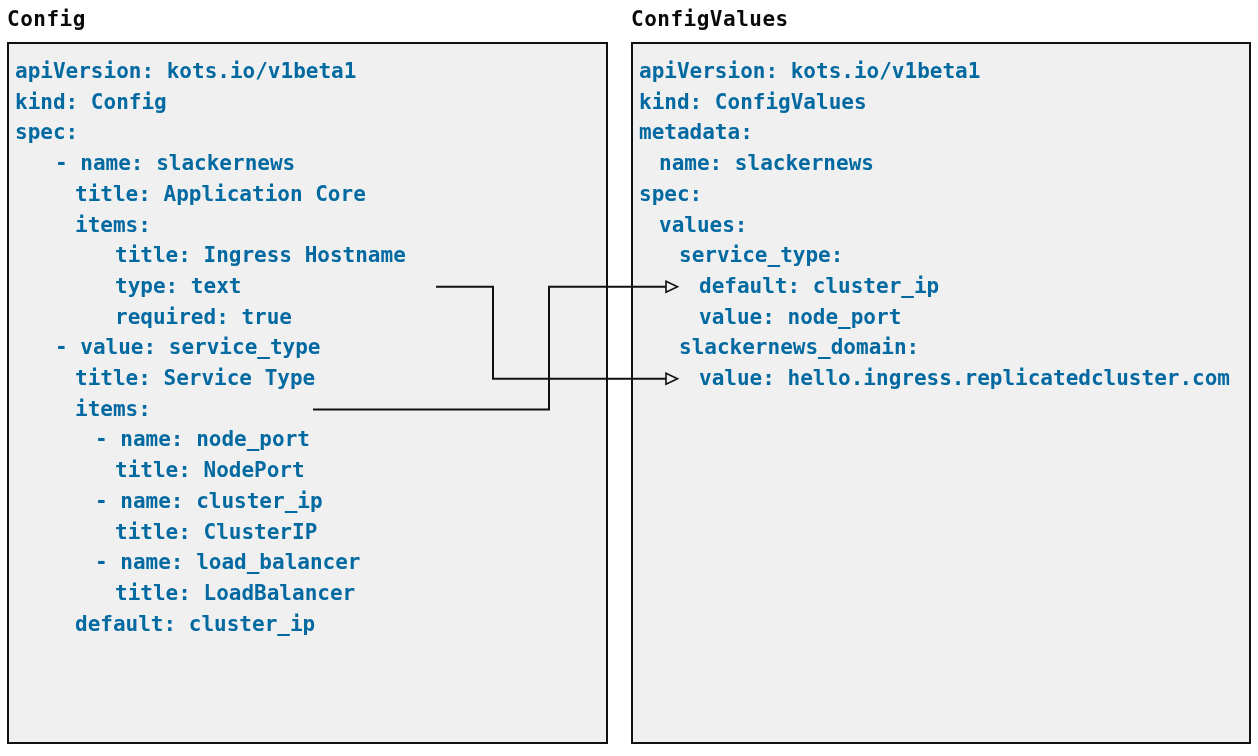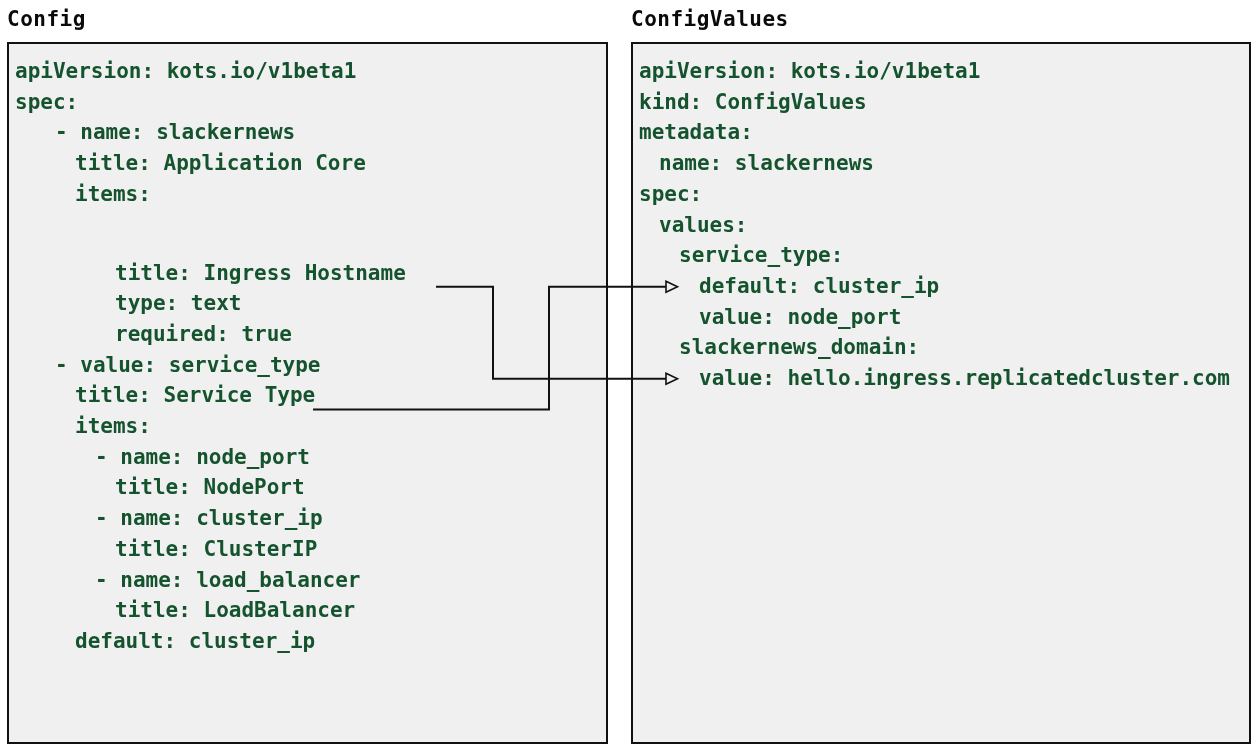--- a/index.html
+++ b/index.html
@@ -29,46 +29,47 @@
     box-sizing:border-box;
     padding:12px 6px 10px 6px;
     overflow:hidden;
   }
   #left-box  { left:7px;   width:601px; }
   #right-box { left:631px; width:620px; }
   .code-line {
     font-size:21px;
     font-weight:bold;
     line-height:30.7px;
-    color:#14532d;
+    color:#0369a1;
     white-space:pre;
   }
   #connector-overlay {
     position:absolute;
     left:0; top:0;
     width:1258px; height:756px;
     pointer-events:none;
   }
 </style>
 </head>
 <body>
 
 <div id="canvas">
 
   <div id="left-title" class="panel-title">Config</div>
 
   <div id="right-title" class="panel-title">ConfigValues</div>
 
   <div id="left-box" class="code-box">
       <div class="code-line" style="padding-left: 0px;">apiVersion: kots.io/v1beta1</div>
+      <div class="code-line" style="padding-left: 0px;">kind: Config</div>
       <div class="code-line" style="padding-left: 0px;">spec:</div>
       <div class="code-line" style="padding-left: 40px;">- name: slackernews</div>
       <div class="code-line" style="padding-left: 60px;">title: Application Core</div>
       <div class="code-line" style="padding-left: 60px;">items:</div>
-      <div class="code-line" style="padding-left: 100px; margin-top: 48px;">title: Ingress Hostname</div>
+      <div class="code-line" style="padding-left: 100px;">title: Ingress Hostname</div>
       <div class="code-line" style="padding-left: 100px;">type: text</div>
       <div class="code-line" style="padding-left: 100px;">required: true</div>
       <div class="code-line" style="padding-left: 40px;">- value: service_type</div>
       <div class="code-line" style="padding-left: 60px;">title: Service Type</div>
       <div class="code-line" style="padding-left: 60px;">items:</div>
       <div class="code-line" style="padding-left: 80px;">- name: node_port</div>
       <div class="code-line" style="padding-left: 100px;">title: NodePort</div>
       <div class="code-line" style="padding-left: 80px;">- name: cluster_ip</div>
       <div class="code-line" style="padding-left: 100px;">title: ClusterIP</div>
       <div class="code-line" style="padding-left: 80px;">- name: load_balancer</div>

